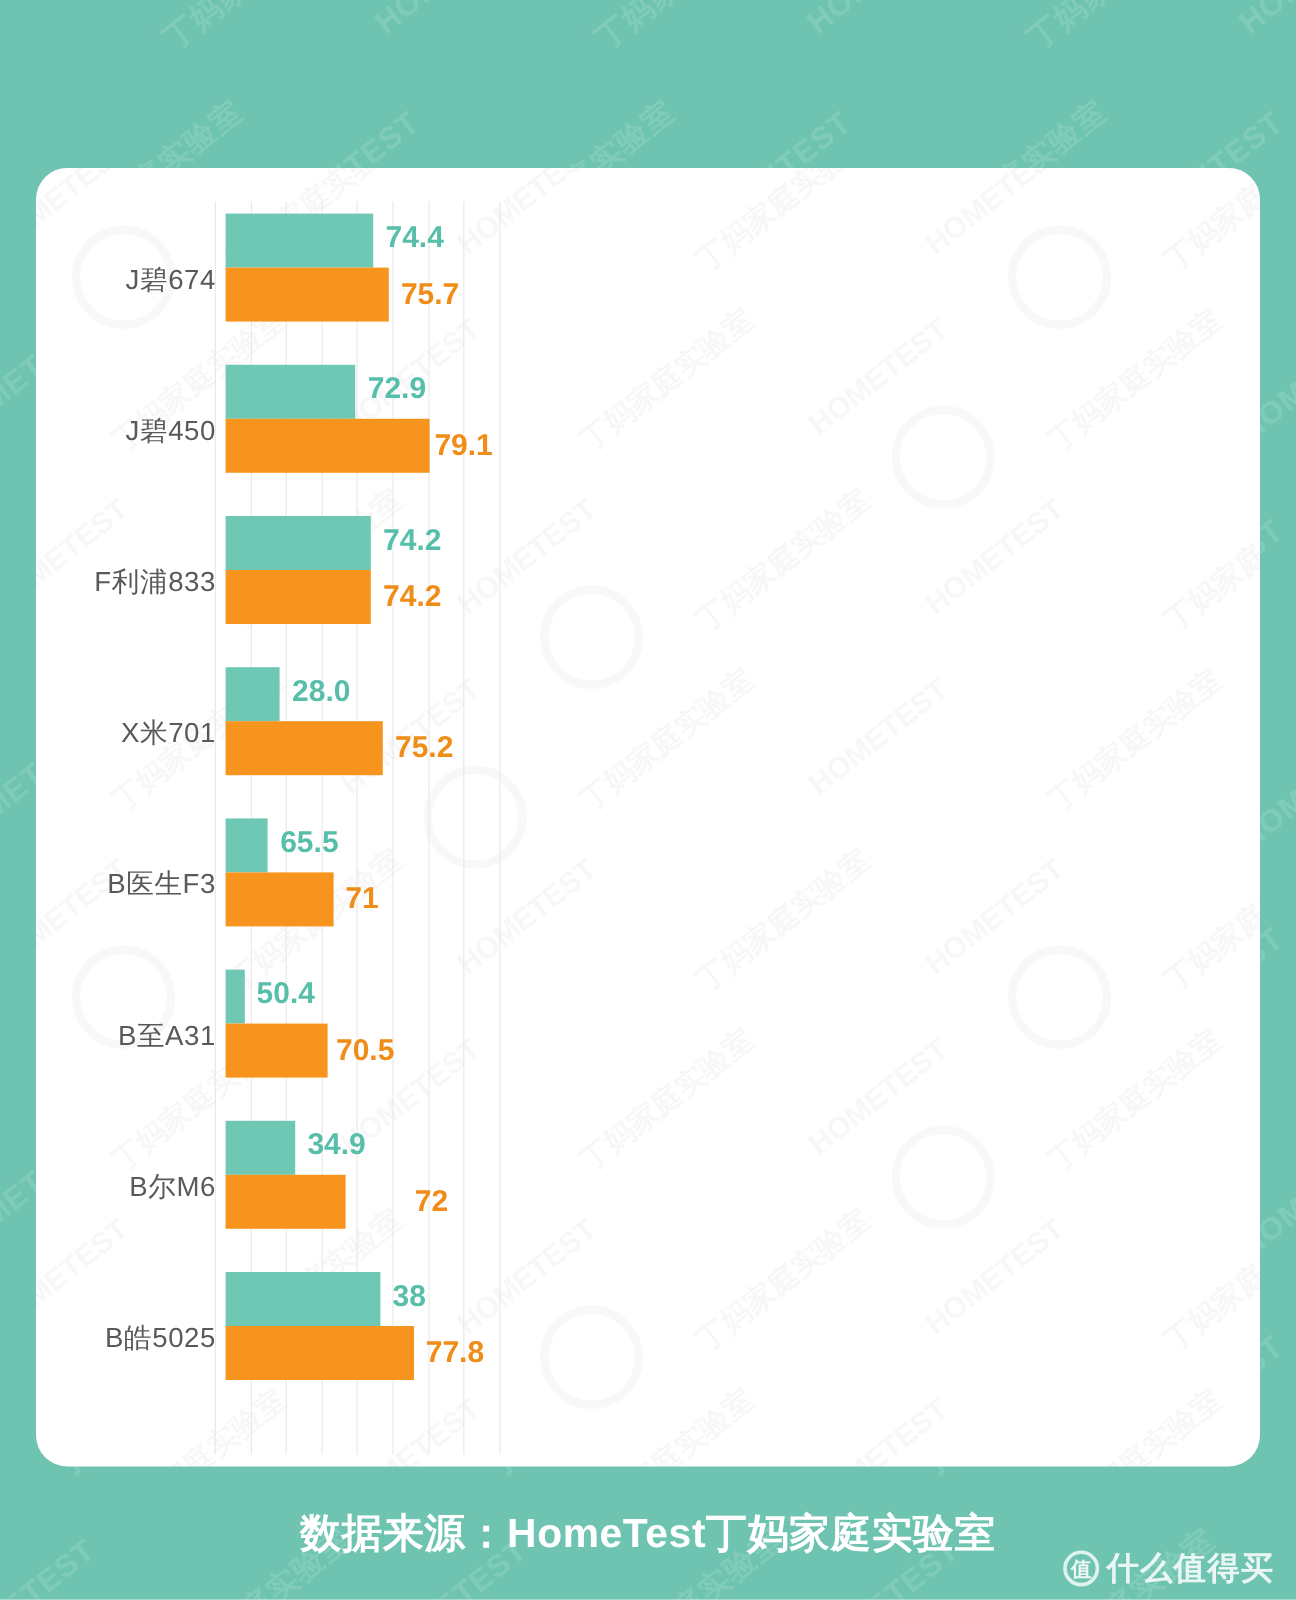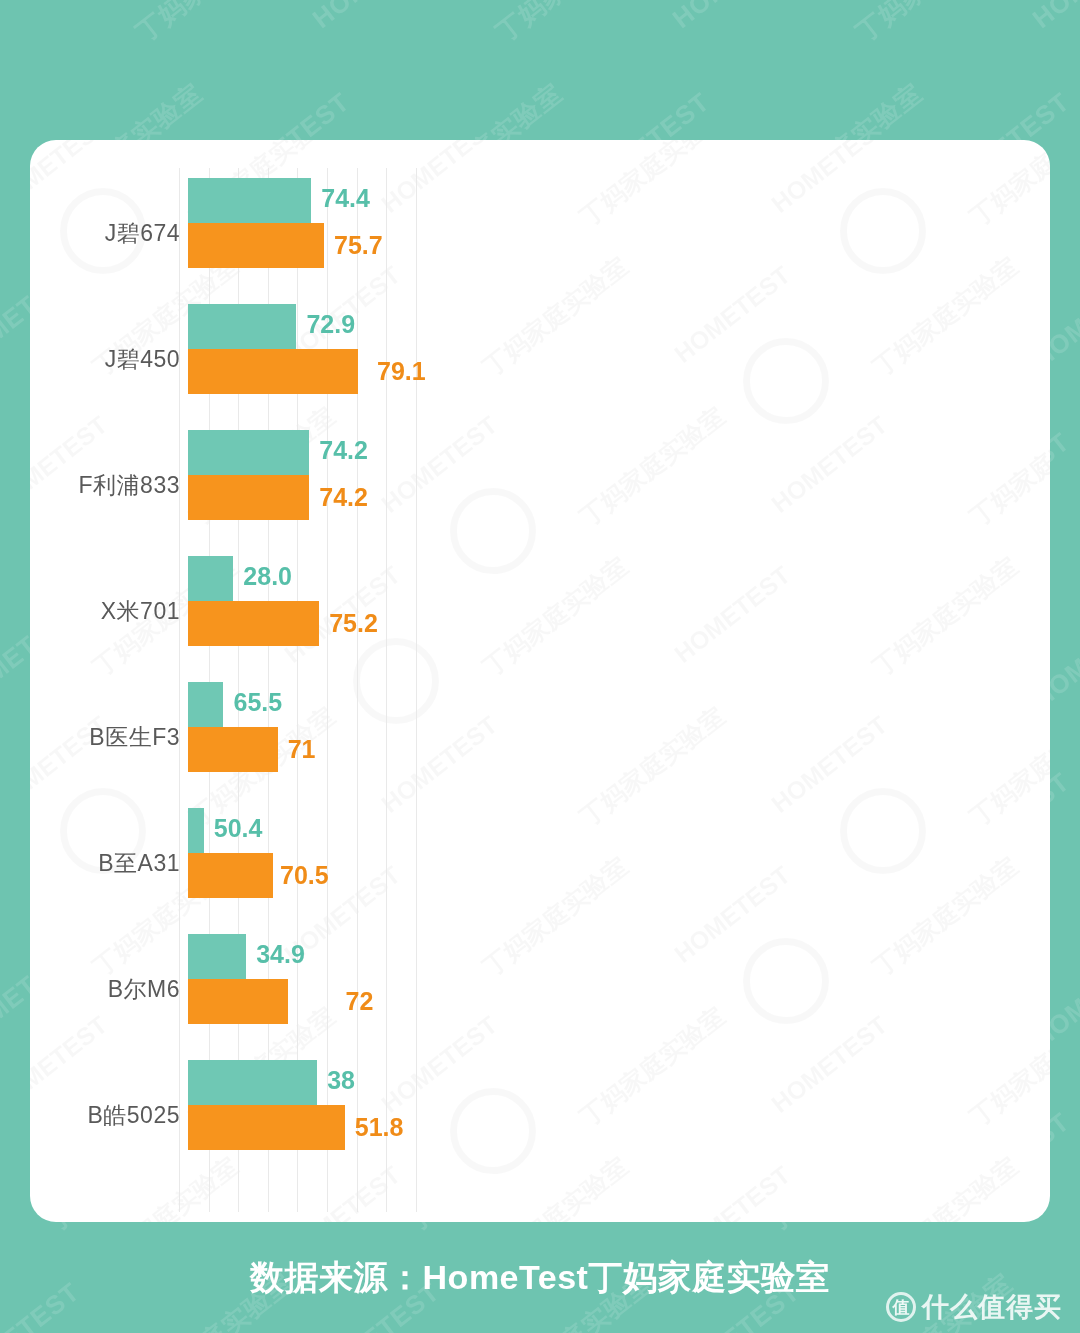--- a/index.html
+++ b/index.html
@@ -341,21 +341,21 @@
         <div class="bar teal" style="width: 123.25px;"></div>
         <div class="bar-value teal" style="left: 281.25px;">74.4</div>
         <div class="bar orange" style="width: 136.068px;"></div>
         <div class="bar-value orange" style="left: 294.068px;">75.7</div>
       </div>
       <div class="row" style="top: 156px;">
         <div class="row-label">J碧450</div>
         <div class="bar teal" style="width: 108.46px;"></div>
         <div class="bar-value teal" style="left: 266.46px;">72.9</div>
         <div class="bar orange" style="width: 169.592px;"></div>
-        <div class="bar-value orange" style="left: 337px;">79.1</div>
+        <div class="bar-value orange" style="left: 322px;">79.1</div>
       </div>
       <div class="row" style="top: 282px;">
         <div class="row-label">F利浦833</div>
         <div class="bar teal" style="width: 121.278px;"></div>
         <div class="bar-value teal" style="left: 279.278px;">74.2</div>
         <div class="bar orange" style="width: 121.278px;"></div>
         <div class="bar-value orange" style="left: 279.278px;">74.2</div>
       </div>
       <div class="row" style="top: 408px;">
         <div class="row-label">X米701</div>
@@ -383,21 +383,21 @@
         <div class="bar teal" style="width: 58.174px;"></div>
         <div class="bar-value teal" style="left: 216.174px;">34.9</div>
         <div class="bar orange" style="width: 99.586px;"></div>
         <div class="bar-value orange" style="left: 257.586px; margin-left: 48px;">72</div>
       </div>
       <div class="row" style="top: 912px;">
         <div class="row-label">B皓5025</div>
         <div class="bar teal" style="width: 129.166px;"></div>
         <div class="bar-value teal" style="left: 287.166px;">38</div>
         <div class="bar orange" style="width: 156.774px;"></div>
-        <div class="bar-value orange" style="left: 314.774px;">51.8</div>
+        <div class="bar-value orange" style="left: 314.774px;">77.8</div>
       </div>
     </div>
 </div>
 
 <div class="footer">
   <div class="footer-text">数据来源：HomeTest丁妈家庭实验室</div>
 </div>
 
 <div class="zdm-logo">
   <div class="zdm-badge">值</div>

